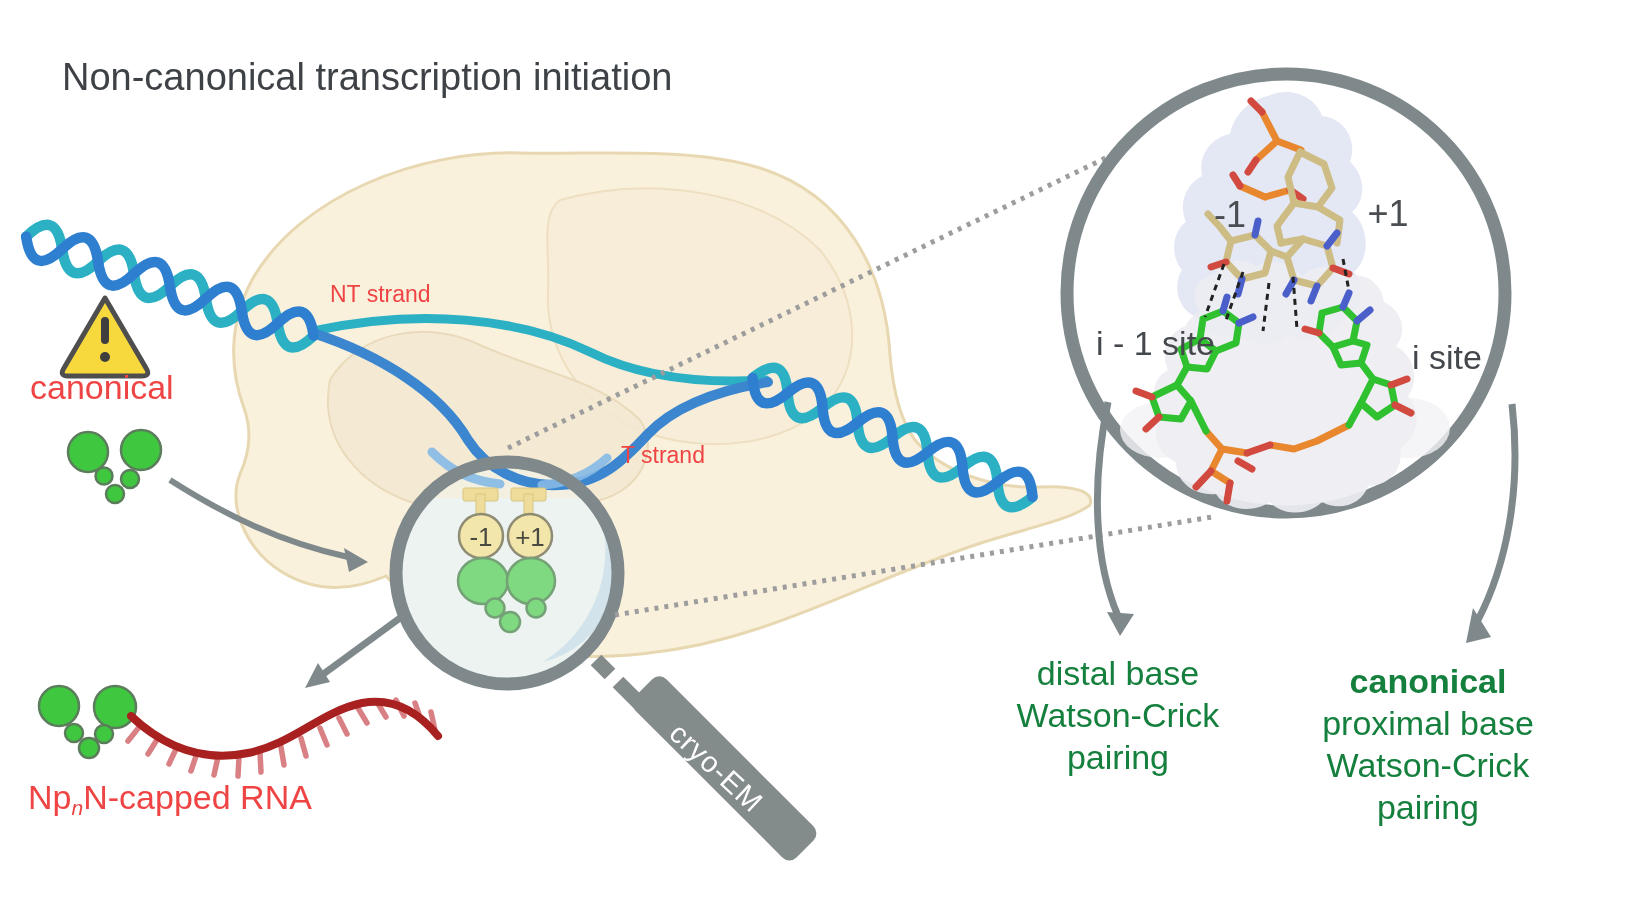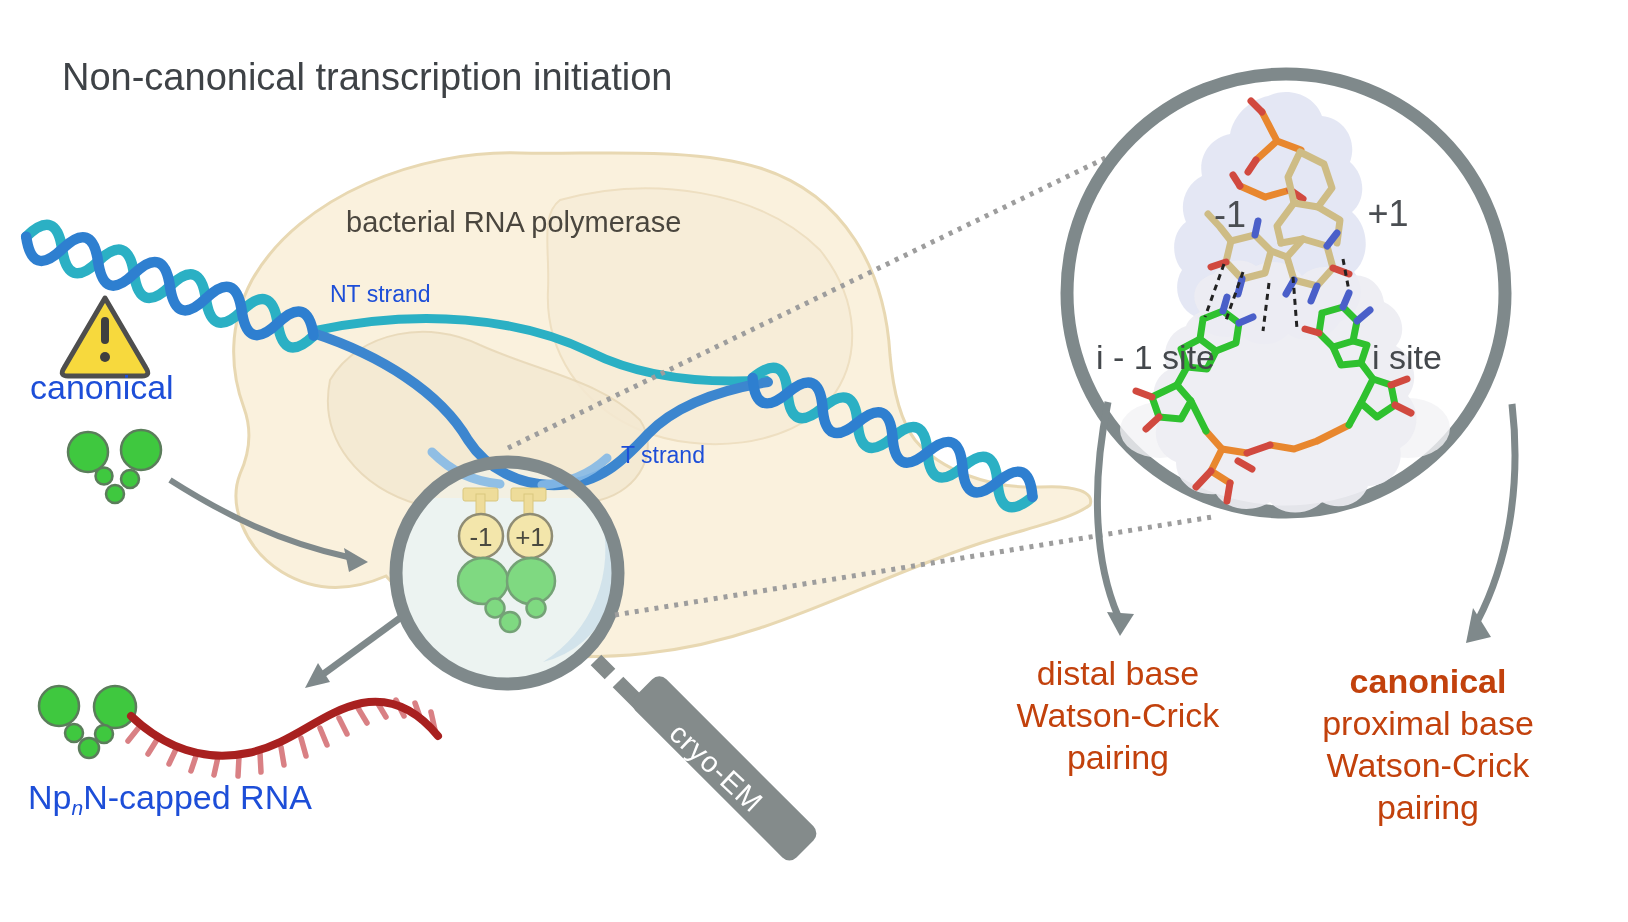--- a/index.html
+++ b/index.html
@@ -1,39 +1,39 @@
 <!DOCTYPE html>
 <html><head>
 <meta charset="utf-8">
 <style>
   html,body { margin:0; padding:0; background:#ffffff; }
   .canvas {
     position:relative; width:1628px; height:862px; overflow:hidden;
     background:#ffffff; font-family:"Liberation Sans", sans-serif;
   }
   svg.art { position:absolute; left:0; top:0; }
-  .label { position:absolute; color:#1d4ed8; white-space:nowrap;
+  .label { position:absolute; color:#ef4444; white-space:nowrap;
            font-family:"Liberation Sans", sans-serif; }
   .title      { left:62px;  top:56px;  font-size:38px; font-weight:500; color:#3e4246; }
   .pol-label  { left:346px; top:206px; font-size:29px; color:#4a463e; }
   .nt-label   { left:330px; top:281px; font-size:23px; }
   .t-label    { left:621px; top:442px; font-size:23px; }
   .alarm-label{ left:30px;  top:368px; font-size:34px; }
   .rna-label  { left:28px;  top:778px; font-size:34px;text-align:right; }
   .rna-label .sub { font-style:italic; font-size:0.62em; vertical-align:-0.28em; }
   .center { transform:translate(-50%,-50%); }
   .mag-minus  { left:481px; top:537px; font-size:26px; color:#4b4a40; }
   .mag-plus   { left:530px; top:537px; font-size:26px; color:#4b4a40; }
   .cryo       { left:716px; top:768px; font-size:29px; color:#ffffff; letter-spacing:1px;
                 transform:translate(-50%,-50%) rotate(43deg); }
   .zv-minus   { left:1230px; top:215px; font-size:36px; color:#4a4e52; }
   .zv-plus    { left:1388px; top:214px; font-size:36px; color:#4a4e52; }
-  .site-left  { left:1096px; top:338px; font-size:34px; color:#44484c; }
-  .site-right { left:1372px; top:338px; font-size:34px; color:#44484c; }
-  .ann { position:absolute; text-align:center; color:#c2410c; }
+  .site-left  { left:1096px; top:324px; font-size:34px; color:#44484c; }
+  .site-right { left:1412px; top:338px; font-size:34px; color:#44484c; }
+  .ann { position:absolute; text-align:center; color:#15803d; }
   .ann-left  { left:1013px; top:652px; width:210px; }
   .ann-right { left:1308px; top:660px; width:240px; }
   .ann-line { font-size:34px; line-height:42px; }
   .bold { font-weight:700; }
 </style>
 </head>
 <body>
 
 <div class="canvas">
 
@@ -264,21 +264,20 @@
     <path d="M1108 402 C1090 490 1096 565 1118 616" fill="none" stroke="#7f898b" stroke-width="7"></path>
     <polygon points="1120,636 1134,614 1107,612" fill="#7f898b"></polygon>
   </g>
   <g>
     <path d="M1512 404 C1522 490 1506 566 1478 620" fill="none" stroke="#7f898b" stroke-width="7"></path>
     <polygon points="1466,643 1491,637 1473,608" fill="#7f898b"></polygon>
   </g>
 </svg>
 
 <div class="label title">Non-canonical transcription initiation</div>
-<div class="label pol-label">bacterial RNA polymerase</div>
 <div class="label nt-label">NT strand</div>
 <div class="label t-label">T strand</div>
 <div class="label alarm-label">canonical</div>
 
 <div class="label rna-label"><span>Np</span><span class="sub">n</span><span>N-capped RNA</span></div>
 
 <div class="label center mag-minus">-1</div>
 <div class="label center mag-plus">+1</div>
 <div class="label cryo">cryo-EM</div>
 

